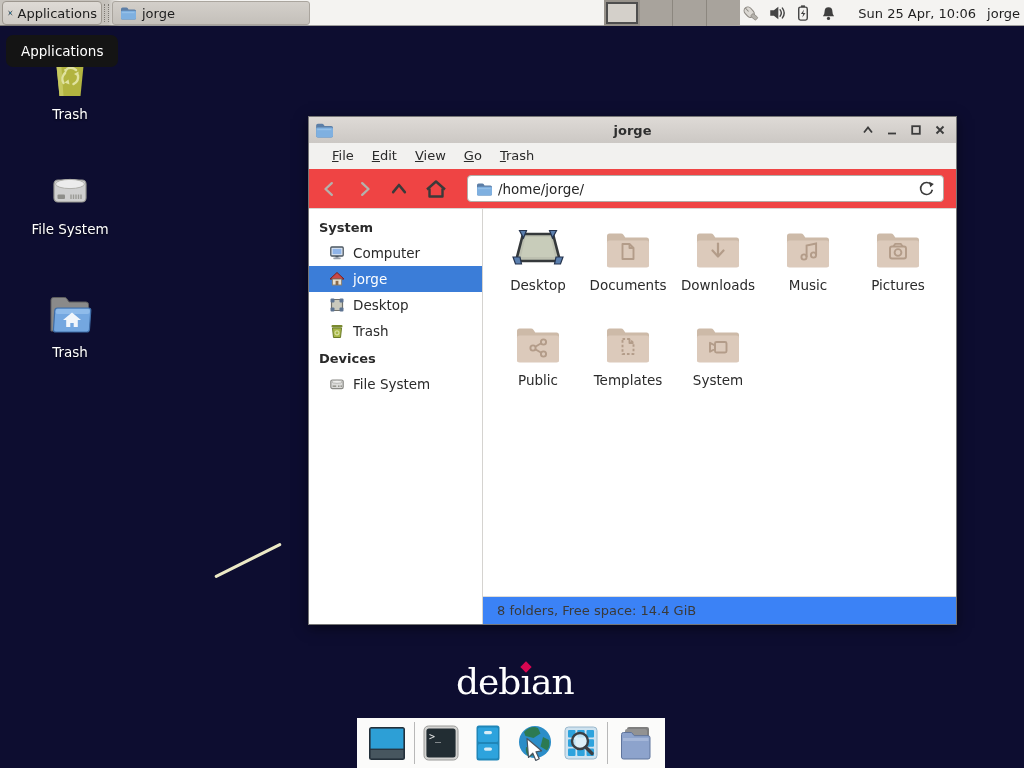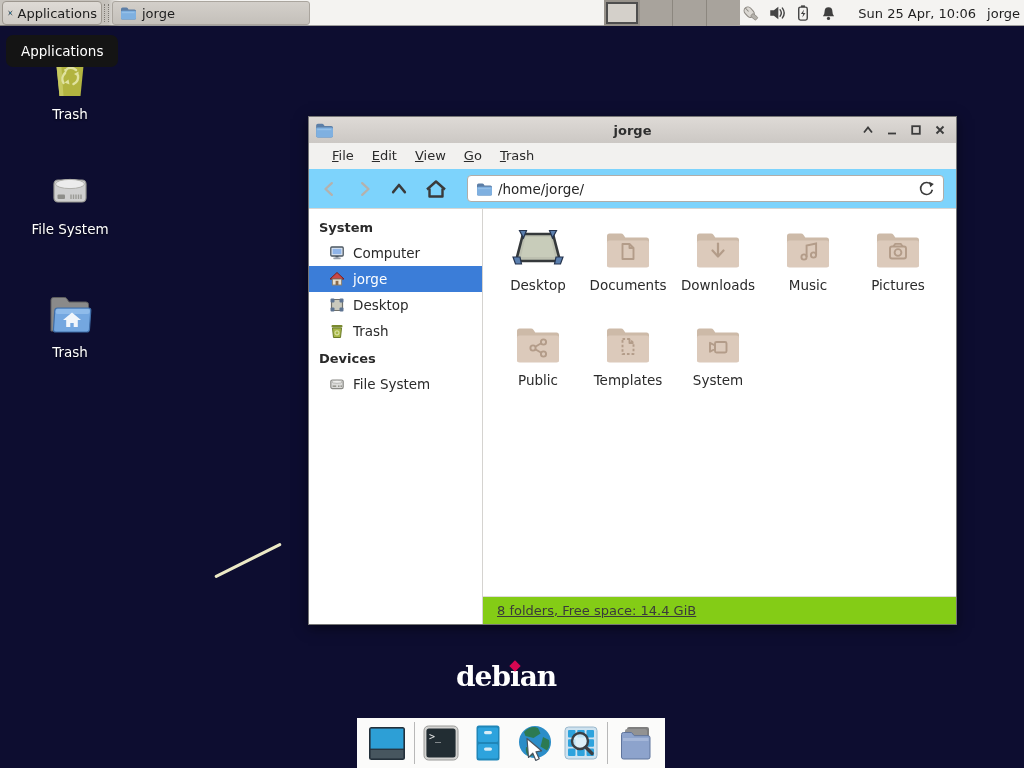--- a/index.html
+++ b/index.html
@@ -56,21 +56,21 @@
   #d-fs { top:168px; }
   #d-home { top:293px; }
   .dicon .lbl { color:#fff; font-size:13.5px; text-shadow:0 1px 2px rgba(0,0,0,.85); }
 
   .line-artifact { position:absolute; left:211px; top:559px; width:74px; height:3px;
     background:#ece9c6; transform:rotate(-26.5deg); border-radius:2px; }
 
   
   .brand { position:absolute; left:456px; top:662px; color:#fff;
     font-family:"DejaVu Serif","Liberation Serif",serif;
-    font-size:28px; letter-spacing:-1px; line-height:1.1;font-weight:bold; }
+    font-size:36px; letter-spacing:-1px; line-height:1.1; }
   .brand .i-wrap { position:relative; }
   .brand .dot { position:absolute; top:2px; left:50%; margin-left:-4px;
     width:8px; height:8px; background:#d70751; transform:rotate(45deg); }
 
   
   .win { position:absolute; left:308px; top:116px; width:649px; height:509px;
     background:#f2f1ef; border:1px solid #767676;
     box-shadow:0 3px 12px rgba(0,0,0,.5); z-index:10;
     display:flex; flex-direction:column; }
   .titlebar { height:26px; background:linear-gradient(#dedad6,#ccc8c4);
@@ -79,21 +79,21 @@
   .tb-title { position:absolute; left:0; right:0; text-align:center;
     font-size:13px; font-weight:bold; color:#2e2e2e; }
   .tb-btns { margin-left:auto; display:flex; align-items:center; gap:12px; padding-right:10px; z-index:2; }
   .tb-btns svg { display:block; }
 
   .menubar { height:26px; flex:0 0 26px; background:#f2f1ef; display:flex;
     align-items:flex-start; padding-left:14px; }
   .menu-item { display:inline-block; font-size:13px; color:#2a2a2a; padding:0 9px; line-height:26px; }
   .menu-item::first-letter { text-decoration:underline; }
 
-  .toolbar { height:40px; flex:0 0 40px; background:#7dd3fc; border-bottom:1px solid #d8d6d3;
+  .toolbar { height:40px; flex:0 0 40px; background:#ef4444; border-bottom:1px solid #d8d6d3;
     display:flex; align-items:center; padding-left:12px; gap:16px; }
   .nav-btn { display:flex; align-items:center; }
   .pathfield { flex:1; height:27px; margin:0 12px 0 4px; background:#fff;
     border:1px solid #b1ada8; border-radius:4px;
     display:flex; align-items:center; gap:6px; padding:0 8px; }
   .pathfield .ptext { font-size:13.5px; color:#262626; }
   .pathfield .reload { margin-left:auto; display:flex; }
 
   .winbody { flex:1; display:flex; min-height:0; }
   .sidebar { width:174px; background:#fff; border-right:1px solid #d5d3d0; padding-top:4px; }
@@ -102,22 +102,22 @@
     font-size:13.5px; color:#2a2a2a; }
   .sb-row.sel { background:#3b7dd8; color:#fff; }
 
   .right-col { flex:1; display:flex; flex-direction:column; min-width:0; }
   .mainpane { flex:1; background:#fff; display:flex; flex-wrap:wrap;
     align-content:flex-start; padding:8px 0 0 10px; }
   .file-cell { width:90px; height:95px; display:flex; flex-direction:column;
     align-items:center; justify-content:flex-start; padding-top:8px; }
   .f-ico { height:44px; display:flex; align-items:flex-end; }
   .f-label { font-size:13.5px; color:#2b2b2b; margin-top:8px; white-space:nowrap; }
-  .statusbar { height:28px; flex:0 0 28px; background:#84cc16; border-top:1px solid #dedcd9;
-    display:flex; align-items:center; padding-left:14px; font-size:13px; color:#3a3a3a;text-decoration:underline; }
+  .statusbar { height:28px; flex:0 0 28px; background:#3b82f6; border-top:1px solid #dedcd9;
+    display:flex; align-items:center; padding-left:14px; font-size:13px; color:#3a3a3a; }
 
   
   .dock { position:absolute; left:357px; top:718px; width:308px; height:50px;
     background:#fbfbfa; display:flex; align-items:center; justify-content:space-evenly;
     padding:0 4px; z-index:20; }
   .dock-sep { width:1px; height:42px; background:#b8b8b8; }
   .dock-ico { display:flex; }
 </style>
 </head>
 <body>

